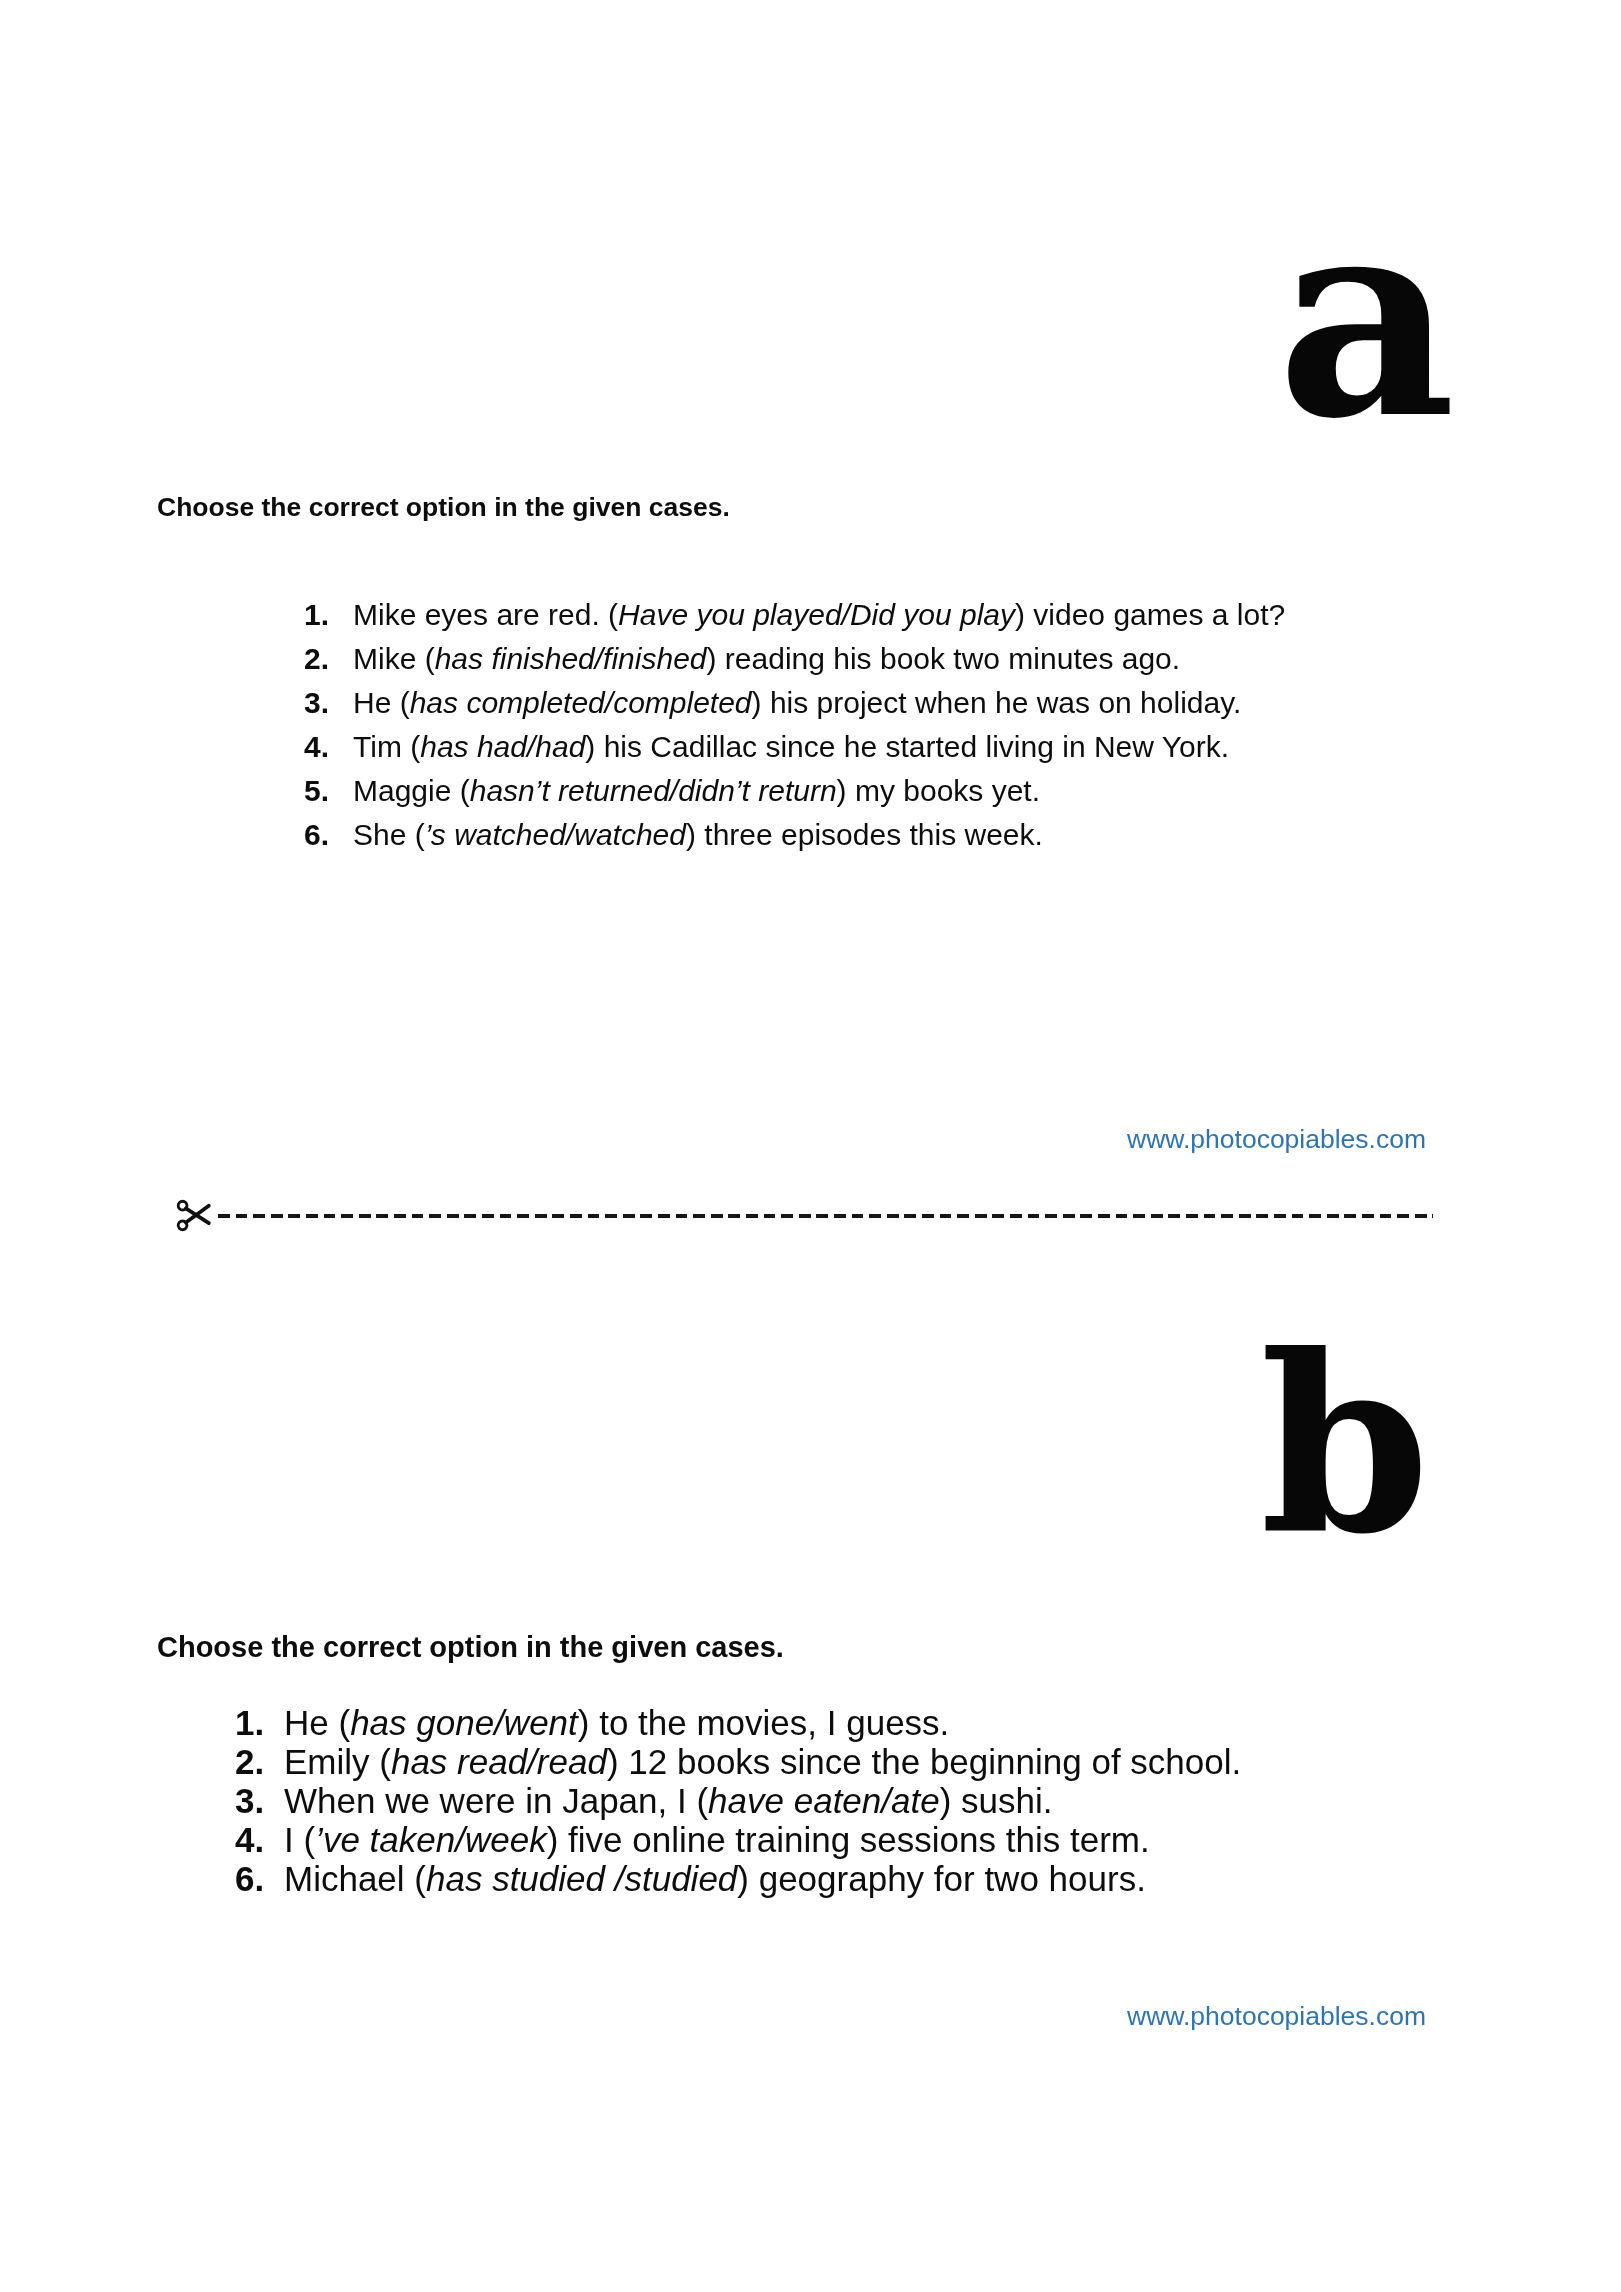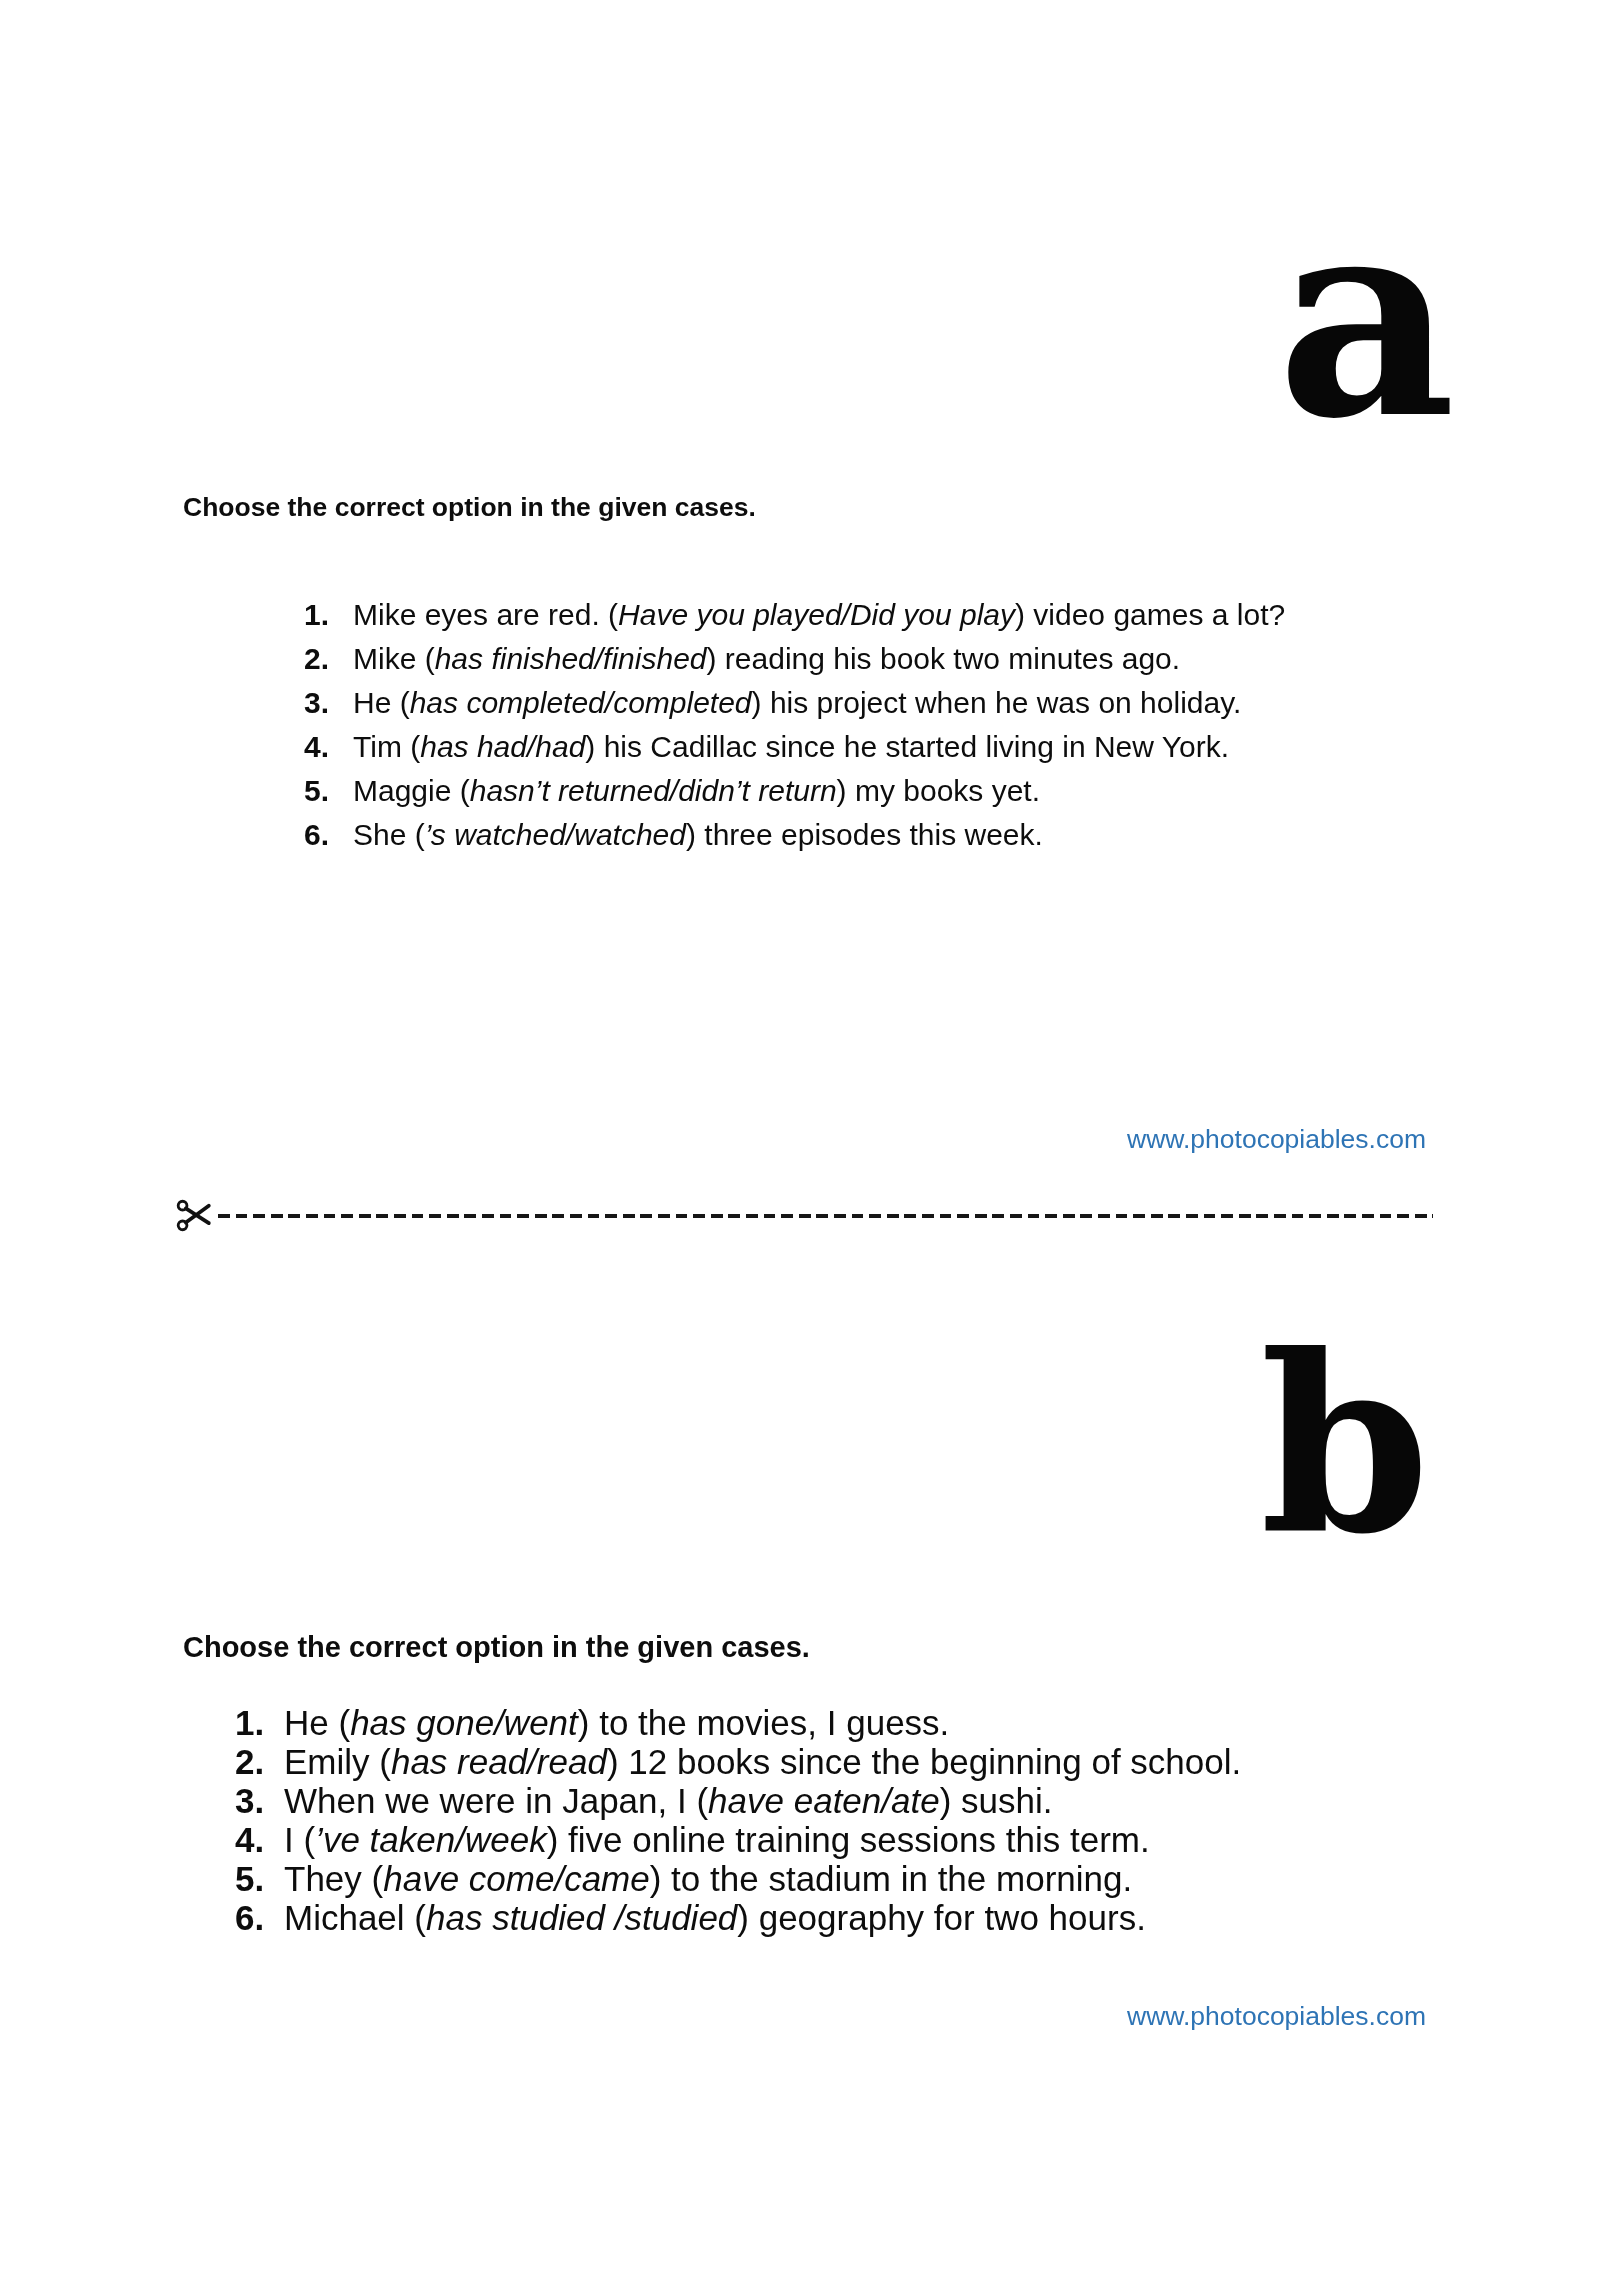--- a/index.html
+++ b/index.html
@@ -18,21 +18,21 @@
     font-family: "DejaVu Serif", serif;
     font-weight: bold;
     line-height: 1;
     color: #070707;
   }
   #letter-a { left: 1277px; top: 179px; font-size: 276px; }
   #letter-b { left: 1260px; top: 1323px; font-size: 243px; }
 
   .exercise-heading {
     position: absolute;
-    left: 183px;
+    left: 157px;
     font-weight: bold;
     color: #0d0d0d;
     white-space: nowrap;
   }
   #heading-a { top: 492px; font-size: 26.5px; }
   #heading-b { top: 1631px; font-size: 29px; }
 
   .list { position: absolute; }
   .list .row { white-space: nowrap; color: #0d0d0d; }
   #list-a { left: 304px; top: 593px; }
@@ -100,20 +100,19 @@
 
   <div class="big-letter" id="letter-b">b</div>
 
   <div class="exercise-heading" id="heading-b">Choose the correct option in the given cases.</div>
 
   <div class="list" id="list-b">
     <div class="row"><span class="num">1.</span><span>He (</span><em>has gone/went</em><span>) to the movies, I guess.</span></div>
     <div class="row"><span class="num">2.</span><span>Emily (</span><em>has read/read</em><span>) 12 books since the beginning of school.</span></div>
     <div class="row"><span class="num">3.</span><span>When we were in Japan, I (</span><em>have eaten/ate</em><span>) sushi.</span></div>
     <div class="row"><span class="num">4.</span><span>I (</span><em>’ve taken/week</em><span>) five online training sessions this term.</span></div>
-    <div class="row"><span class="num">5.</span><span>They (</span><em>have come/came</em><span>) to the stadium in the morning.</span></div>
     <div class="row"><span class="num">6.</span><span>Michael (</span><em>has studied /studied</em><span>) geography for two hours.</span></div>
   </div>
 
   <a class="site-link" id="link-b" style="color: rgb(46, 116, 181);">www.photocopiables.com</a>
 
 </div>
 
 
 </body></html>

